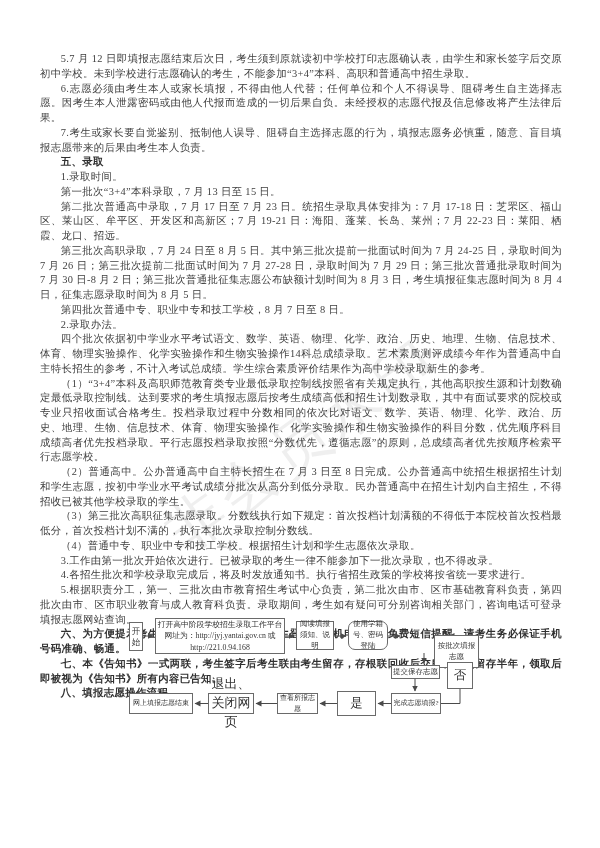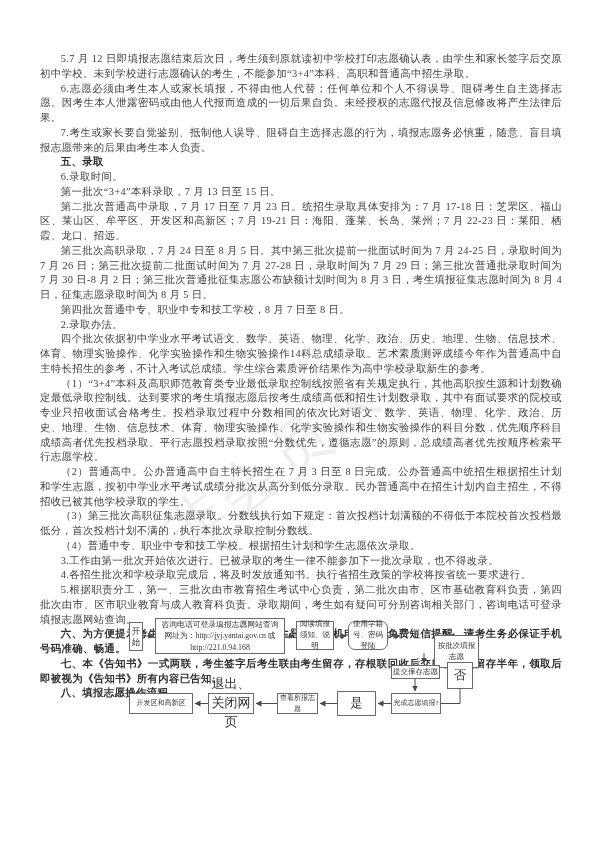--- a/index.html
+++ b/index.html
@@ -52,21 +52,21 @@
 
 <div class="page">
 
   <div class="watermark">非会员水印</div>
 
   <div class="content">
     <p class="para">5.7 月 12 日即填报志愿结束后次日，考生须到原就读初中学校打印志愿确认表，由学生和家长签字后交原初中学校。未到学校进行志愿确认的考生，不能参加“3+4”本科、高职和普通高中招生录取。</p>
     <p class="para">6.志愿必须由考生本人或家长填报，不得由他人代替；任何单位和个人不得误导、阻碍考生自主选择志愿。因考生本人泄露密码或由他人代报而造成的一切后果自负。未经授权的志愿代报及信息修改将产生法律后果。</p>
     <p class="para">7.考生或家长要自觉鉴别、抵制他人误导、阻碍自主选择志愿的行为，填报志愿务必慎重，随意、盲目填报志愿带来的后果由考生本人负责。</p>
     <p class="para bold">五、录取</p>
-    <p class="para">6.录取时间。</p>
+    <p class="para">1.录取时间。</p>
     <p class="para">第一批次“3+4”本科录取，7 月 13 日至 15 日。</p>
     <p class="para">第二批次普通高中录取，7 月 17 日至 7 月 23 日。统招生录取具体安排为：7 月 17-18 日：芝罘区、福山区、莱山区、牟平区、开发区和高新区；7 月 19-21 日：海阳、蓬莱、长岛、莱州；7 月 22-23 日：莱阳、栖霞、龙口、招远。</p>
     <p class="para">第三批次高职录取，7 月 24 日至 8 月 5 日。其中第三批次提前一批面试时间为 7 月 24-25 日，录取时间为 7 月 26 日；第三批次提前二批面试时间为 7 月 27-28 日，录取时间为 7 月 29 日；第三批次普通批录取时间为 7 月 30 日-8 月 2 日；第三批次普通批征集志愿公布缺额计划时间为 8 月 3 日，考生填报征集志愿时间为 8 月 4 日，征集志愿录取时间为 8 月 5 日。</p>
     <p class="para">第四批次普通中专、职业中专和技工学校，8 月 7 日至 8 日。</p>
     <p class="para">2.录取办法。</p>
     <p class="para">四个批次依据初中学业水平考试语文、数学、英语、物理、化学、政治、历史、地理、生物、信息技术、体育、物理实验操作、化学实验操作和生物实验操作14科总成绩录取。艺术素质测评成绩今年作为普通高中自主特长招生的参考，不计入考试总成绩。学生综合素质评价结果作为高中学校录取新生的参考。</p>
     <p class="para">（1）“3+4”本科及高职师范教育类专业最低录取控制线按照省有关规定执行，其他高职按生源和计划数确定最低录取控制线。达到要求的考生填报志愿后按考生成绩高低和招生计划数录取，其中有面试要求的院校或专业只招收面试合格考生。投档录取过程中分数相同的依次比对语文、数学、英语、物理、化学、政治、历史、地理、生物、信息技术、体育、物理实验操作、化学实验操作和生物实验操作的科目分数，优先顺序科目成绩高者优先投档录取。平行志愿投档录取按照“分数优先，遵循志愿”的原则，总成绩高者优先按顺序检索平行志愿学校。</p>
     <p class="para">（2）普通高中。公办普通高中自主特长招生在 7 月 3 日至 8 日完成。公办普通高中统招生根据招生计划和学生志愿，按初中学业水平考试成绩分批次从高分到低分录取。民办普通高中在招生计划内自主招生，不得招收已被其他学校录取的学生。</p>
     <p class="para">（3）第三批次高职征集志愿录取。分数线执行如下规定：首次投档计划满额的不得低于本院校首次投档最低分，首次投档计划不满的，执行本批次录取控制分数线。</p>
     <p class="para">（4）普通中专、职业中专和技工学校。根据招生计划和学生志愿依次录取。</p>
@@ -97,30 +97,30 @@
         <line x1="391" y1="91.5" x2="378" y2="91.5" marker-end="url(#ah)"></line>
         <line x1="337" y1="91.5" x2="320" y2="91.5" marker-end="url(#ah)"></line>
         <line x1="277" y1="91.5" x2="256" y2="91.5" marker-end="url(#ah)"></line>
         <line x1="208" y1="91.5" x2="195" y2="91.5" marker-end="url(#ah)"></line>
       </g>
     </svg>
 
     <div class="fbox fb-start">开始</div>
 
     <div class="fbox fb-platform">
-      <span class="fline">咨询电话可登录填报志愿网站查询</span>
+      <span class="fline">打开高中阶段学校招生录取工作平台</span>
       <span class="fline">网址为：http://jyj.yantai.gov.cn 或</span>
       <span class="fline">http://221.0.94.168</span>
     </div>
 
     <div class="fbox fb-read">阅读填报须知、说明</div>
     <div class="fbox fb-login">使用学籍号、密码登陆</div>
     <div class="fbox fb-fill">按批次填报志愿</div>
     <div class="fbox fb-submit">提交保存志愿</div>
     <div class="fbox fb-complete">完成志愿填报?</div>
     <div class="fbox fb-no">否</div>
     <div class="fbox fb-yes">是</div>
     <div class="fbox fb-view">查看所报志愿</div>
     <div class="fbox fb-exit">退出、关闭网页</div>
-    <div class="fbox fb-end">开发区和高新区</div>
+    <div class="fbox fb-end">网上填报志愿结束</div>
   </div>
 
 </div>
 
 </body></html>

